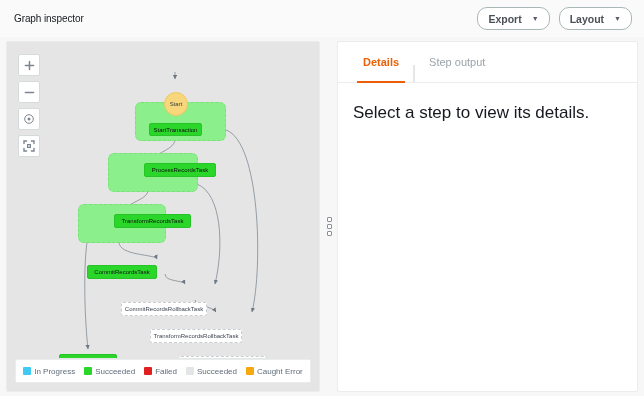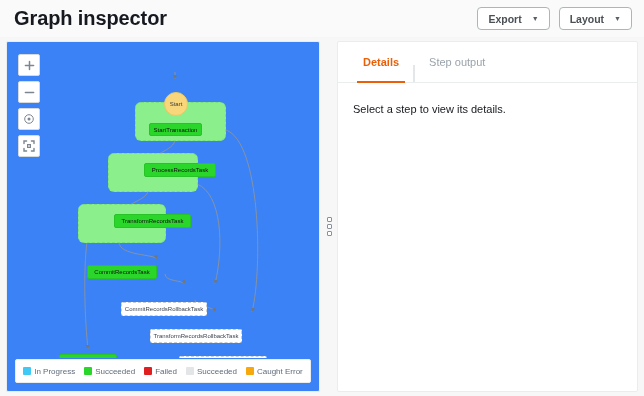--- a/index.html
+++ b/index.html
@@ -18,36 +18,36 @@
 
   
   .header {
     position: absolute; left: 0; top: 0;
     width: 644px; height: 37px;
     background: #fafafa;
     display: flex; align-items: center;
   }
   .page-title {
     margin-left: 14px;
-    font-size: 20px;
-    font-weight: bold;
+    font-size: 10px;
+    font-weight: normal;
     color: #16191f;
     letter-spacing: -0.1px;
   }
   .header-actions {
     position: absolute; right: 12px; top: 7px;
     display: flex; gap: 9px;
   }
   .btn {
     height: 23px;
     min-width: 69px;
     padding: 0 10px;
     background: #ffffff;
     border: 1px solid #aab7b8;
-    border-radius: 4px;
+    border-radius: 10px;
     font-size: 10.5px;
     font-weight: bold;
     color: #4a5056;
     display: flex; align-items: center; justify-content: center;
     gap: 10px;
     cursor: pointer;
     white-space: nowrap;
   }
   .btn .caret {
     font-size: 7px;
@@ -59,21 +59,21 @@
   .content {
     position: absolute; left: 0; top: 37px;
     width: 644px; height: 359px;
   }
 
   
   .graph-panel {
     position: absolute;
     left: 6px; top: 4px;
     width: 314px; height: 351px;
-    background: #3b82f6;
+    background: #e5e5e5;
     border: 1px solid #eaeded;
     border-radius: 2px;
   }
   .graph-canvas {
     position: absolute;
     left: 0; top: 0;
     width: 312px; height: 316px;
     overflow: hidden;
   }
 
@@ -198,21 +198,21 @@
     left: 8px; right: 8px; bottom: -1px;
     height: 2px;
     background: #eb5f07;
   }
   .tab-sep {
     width: 1px; height: 17px;
     background: #e4e7ea;
   }
   .details-body {
     padding: 20px 15px;
-    font-size: 11px;
+    font-size: 17px;
     color: #16191f;
   }
 </style>
 </head>
 <body>
 
 <div class="app">
 
   <div class="header">
     <div class="page-title">Graph inspector</div>

